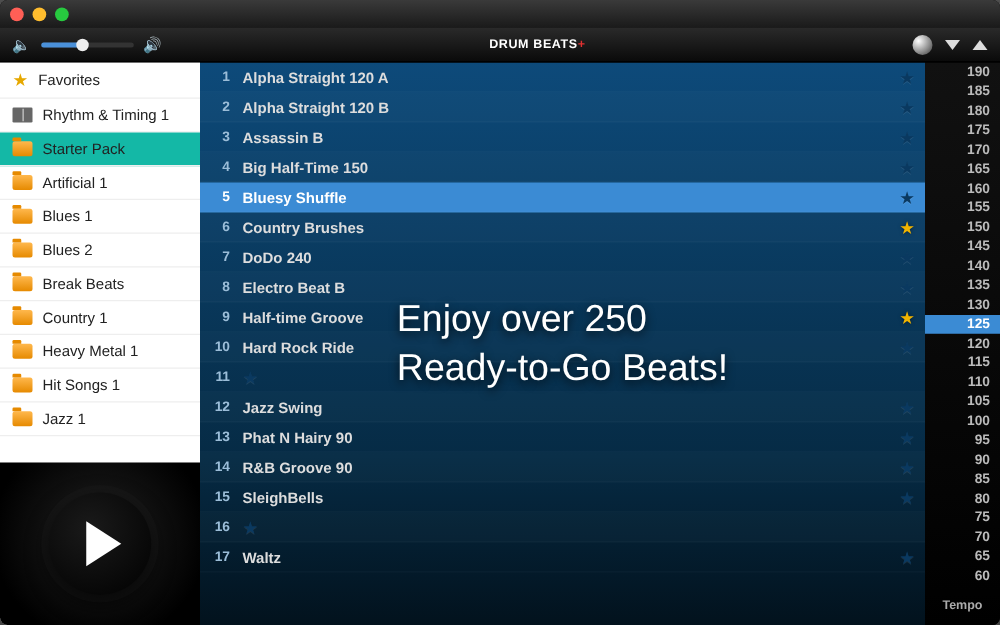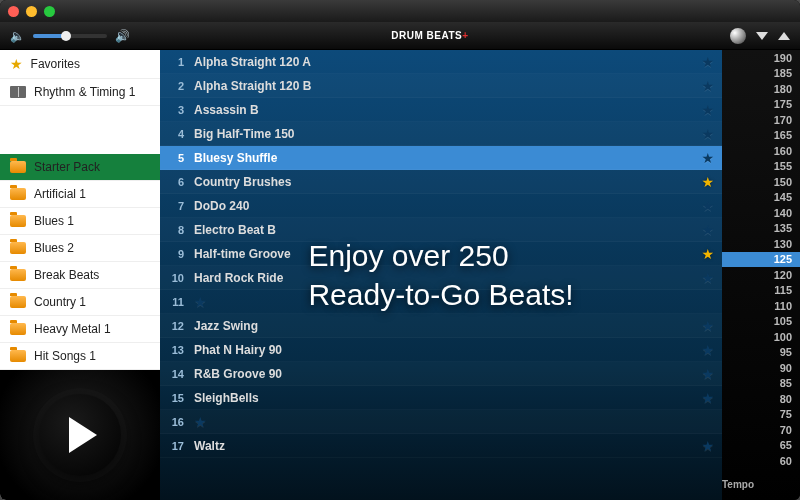--- a/index.html
+++ b/index.html
@@ -18,44 +18,44 @@
     .title-plus { color:#e03030; }
     .toolbar-right { display:flex; align-items:center; gap:10px; color:#ccc; }
     .tri { width:0; height:0; display:inline-block; }
     .tri-down { border-left:6px solid transparent; border-right:6px solid transparent; border-top:8px solid #ddd; }
     .tri-up { border-left:6px solid transparent; border-right:6px solid transparent; border-bottom:8px solid #ddd; }
     .disco { width:16px; height:16px; border-radius:50%; background:radial-gradient(circle at 30% 30%,#fff,#888 60%,#333); }
     .body { flex:1; display:flex; position:relative; overflow:hidden; }
     .sidebar { width:160px; background:#f5f5f5; display:flex; flex-direction:column; }
     .cat-list { flex:1; overflow:hidden; background:#fff; }
     .cat-item { display:flex; align-items:center; gap:8px; padding:6px 10px; font-size:12px; color:#222; border-bottom:1px solid #eee; cursor:pointer; }
-    .cat-item.selected { background:#15803d;margin-top:48px; }
+    .cat-item.selected { background:#14b8a6; }
     .folder-ico { width:16px; height:12px; background:linear-gradient(#ffb84d,#e68a00); border-radius:2px; position:relative; }
     .folder-ico:before { content:""; position:absolute; top:-3px; left:0; width:7px; height:3px; background:#e68a00; border-radius:1px 1px 0 0; }
     .star-ico { color:#e6a800; font-size:14px; }
     .book-ico { width:16px; height:12px; background:#666; border-radius:1px; position:relative; }
     .book-ico:after{content:"";position:absolute;left:50%;top:1px;bottom:1px;width:1px;background:#ccc;}
     .play-area { height:130px; background:radial-gradient(circle at 50% 45%,#222 0%,#000 80%); display:flex; align-items:center; justify-content:center; }
     .play-btn { width:82px; height:82px; border-radius:50%; background:radial-gradient(circle at 40% 35%,#1a1a1a,#000); display:flex; align-items:center; justify-content:center; box-shadow:0 0 0 6px rgba(255,255,255,.02),0 6px 18px rgba(0,0,0,.8); cursor:pointer; }
     .play-tri { width:0; height:0; border-top:18px solid transparent; border-bottom:18px solid transparent; border-left:28px solid #fff; margin-left:6px; }
     .beat-pane { flex:1; background:linear-gradient(#0d4a7a,#062b45 70%,#02121d); position:relative; overflow-y:auto; }
     .beat-row { display:flex; align-items:center; height:24px; padding:0 8px 0 0; color:#ddd; font-size:12px; border-bottom:1px solid rgba(255,255,255,.03); cursor:pointer; }
     .beat-row:nth-child(even){ background:rgba(255,255,255,.02); }
     .beat-row.selected { background:#3b8bd4; color:#fff; }
     .beat-num { width:34px; text-align:right; padding-right:10px; color:#9bbdd8; font-weight:600; font-size:11px; }
     .beat-row.selected .beat-num{color:#fff;}
     .beat-name { flex:1; font-weight:600; }
     .beat-star { font-size:14px; color:#0a3960; text-shadow:0 1px 0 rgba(255,255,255,.1); }
     .beat-star.fav { color:#f0b400; text-shadow:0 0 3px rgba(0,0,0,.5); }
     .overlay { position:absolute; left:50%; top:50%; transform:translate(-50%,-50%); text-align:left; pointer-events:none; color:#fff; font-size:30px; font-weight:400; line-height:1.3; text-shadow:0 2px 8px rgba(0,0,0,.8); }
-    .tempo-pane { width:78px; background:linear-gradient(#111,#000); display:flex; flex-direction:column; }
+    .tempo-pane { width:60px; background:linear-gradient(#111,#000); display:flex; flex-direction:column; }
     .tempo-list { flex:1; overflow:hidden; }
     .tempo-item { height:15.5px; display:flex; align-items:center; justify-content:flex-end; padding-right:8px; font-size:11px; font-weight:700; color:#bbb; cursor:pointer; }
     .tempo-item.selected { background:#3b8bd4; color:#fff; }
-    .tempo-label { text-align:left; font-size:10px; color:#aaa; padding:6px 0 10px; font-weight:600; }
+    .tempo-label { text-align:center; font-size:10px; color:#aaa; padding:6px 0 10px; font-weight:600; }
     ::-webkit-scrollbar{width:0;}
   </style>
 </head>
 <body>
 
 <div class="window">
 
   <div class="titlebar">
     <div class="tl-dot tl-close"></div>
     <div class="tl-dot tl-min"></div>

